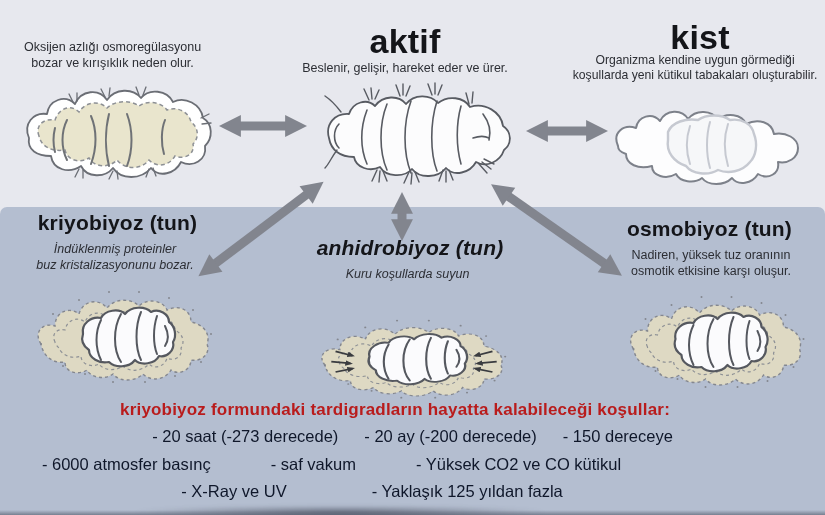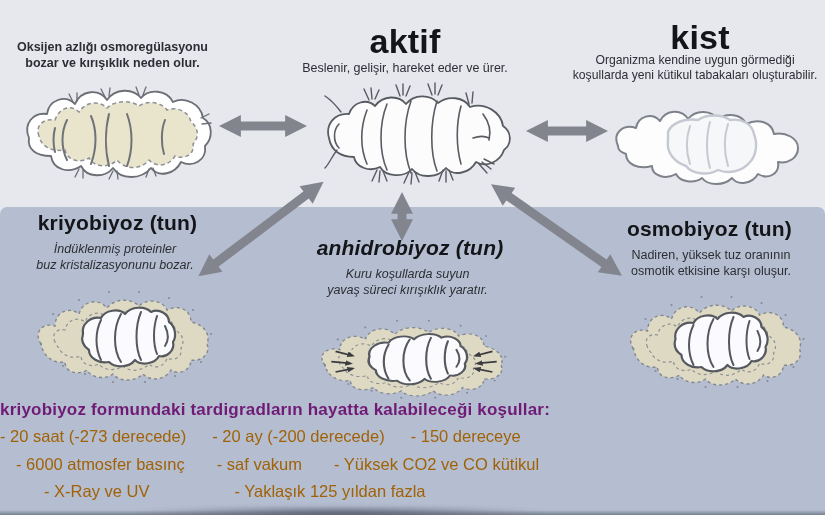--- a/index.html
+++ b/index.html
@@ -21,30 +21,30 @@
     position:absolute;margin:0;text-align:center;color:#2c2e34;
     line-height:1.27;
   }
   .state-desc span{display:block;}
   .t-lg{font-size:34px;}
   .t-md{font-size:21px;}
   .d-sm{font-size:12.5px;}
   .illus{position:absolute;}
   .arrows{position:absolute;left:0;top:0;pointer-events:none;}
   .cond-heading{
-    position:absolute;left:0;top:400px;width:790px;
-    font-size:17px;font-weight:700;color:#701a75;letter-spacing:0.2px;
+    position:absolute;left:0;top:400px;width:790px;text-align:center;
+    font-size:17px;font-weight:700;color:#b91c1c;letter-spacing:0.2px;
   }
   .cond-row{
-    position:absolute;display:flex;justify-content:flex-start;
-    font-size:16.5px;color:#a16207;white-space:nowrap;
+    position:absolute;display:flex;justify-content:center;
+    font-size:16.5px;color:#0f172a;white-space:nowrap;
   }
   .row1{left:0;top:427px;width:825px;gap:26px;}
-  .row2{left:16px;top:455px;width:655px;gap:32px;}
-  .row3{left:12px;top:482px;width:672px;gap:85px;padding-left:32px;}
+  .row2{left:4px;top:455px;width:655px;gap:60px;}
+  .row3{left:4px;top:482px;width:672px;gap:85px;padding-left:32px;}
   .bottom-edge{
     position:absolute;left:0;right:0;bottom:0;height:5px;
     background:linear-gradient(to top, rgba(43,50,66,0.45), rgba(43,50,66,0));
   }
   .bottom-smudge{
     position:absolute;left:130px;bottom:-3px;width:420px;height:12px;
     background:radial-gradient(ellipse at center, rgba(28,33,48,0.55), rgba(28,33,48,0) 70%);
     filter:blur(2px);
   }
 </style>
@@ -97,21 +97,21 @@
   <svg class="arrows" width="825" height="515">
     <g stroke="#82858e" stroke-width="9" marker-start="url(#ah)" marker-end="url(#ah)">
       <line x1="236" y1="126" x2="290" y2="126"></line>
       <line x1="543" y1="131" x2="591" y2="131"></line>
       <line x1="310" y1="192" x2="212" y2="266"></line>
       <line x1="402" y1="209" x2="402" y2="224"></line>
       <line x1="505" y1="194" x2="608" y2="266"></line>
     </g>
   </svg>
 
-  <p class="state-desc d-sm" style="left:0;top:40px;width:225px;font-weight:bold;">
+  <p class="state-desc d-sm" style="left:0;top:40px;width:225px;">
     <span>Oksijen azlığı osmoregülasyonu</span>
     <span>bozar ve kırışıklık neden olur.</span>
   </p>
   <svg class="illus" style="left:15px;top:76px;" width="205" height="125" viewBox="0 0 205 125">
     <path d="M14,62 C8,48 18,36 32,38 C34,24 50,18 60,28 C66,14 84,12 92,24 C100,12 118,12 126,22 C134,12 152,14 158,26 C170,20 186,28 188,42 C198,48 198,62 190,70 C192,84 178,92 166,86 C160,98 144,102 136,92 C126,104 106,104 98,92 C90,102 72,102 66,90 C54,98 38,94 36,80 C22,80 12,74 14,62 Z" fill="#ffffff" stroke="#6b6e75" stroke-width="1.8" stroke-linejoin="round"></path>
     <path d="M24,60 C20,50 28,42 40,44 C44,32 56,28 64,36 C70,26 84,24 92,32 C100,24 116,24 124,30 C132,24 146,26 152,34 C162,30 174,36 176,46 C184,52 184,62 178,68 C180,78 170,84 160,80 C154,90 142,92 134,84 C126,94 110,94 102,84 C94,92 80,92 74,82 C64,88 52,84 50,74 C36,76 26,70 24,60 Z" fill="#e9e5cd" stroke="#8d9095" stroke-width="1.5" stroke-dasharray="4 3"></path>
     <g fill="none" stroke="#6f7276" stroke-width="2" stroke-linecap="round">
       <path d="M40,52 C38,60 38,68 40,76"></path>
       <path d="M52,44 C46,56 46,72 52,84"></path>
       <path d="M76,40 C82,54 82,72 76,88"></path>
@@ -180,21 +180,20 @@
     <span>İndüklenmiş proteinler</span>
     <span>buz kristalizasyonunu bozar.</span>
   </p>
   <svg class="illus" style="left:25px;top:282px;" width="200" height="112" viewBox="0 0 200 112">
     <use href="#tun-def"></use>
   </svg>
 
   <h2 class="state-title t-md" style="left:295px;top:236px;width:230px;font-style:italic;">anhidrobiyoz (tun)</h2>
   <p class="state-desc d-sm" style="left:300px;top:267px;width:215px;font-style:italic;">
     <span>Kuru koşullarda suyun</span>
-    <span>yavaş süreci kırışıklık yaratır.</span>
   </p>
   <svg class="illus" style="left:308px;top:312px;" width="212" height="96" viewBox="0 0 200 112" preserveAspectRatio="none">
     <use href="#tun-def"></use>
     <g stroke="#3a3c40" stroke-width="2" marker-end="url(#tah)">
       <line x1="26" y1="46" x2="42" y2="51"></line>
       <line x1="22" y1="58" x2="40" y2="60"></line>
       <line x1="26" y1="70" x2="42" y2="66"></line>
       <line x1="174" y1="46" x2="158" y2="51"></line>
       <line x1="178" y1="58" x2="160" y2="60"></line>
       <line x1="174" y1="70" x2="158" y2="66"></line>

